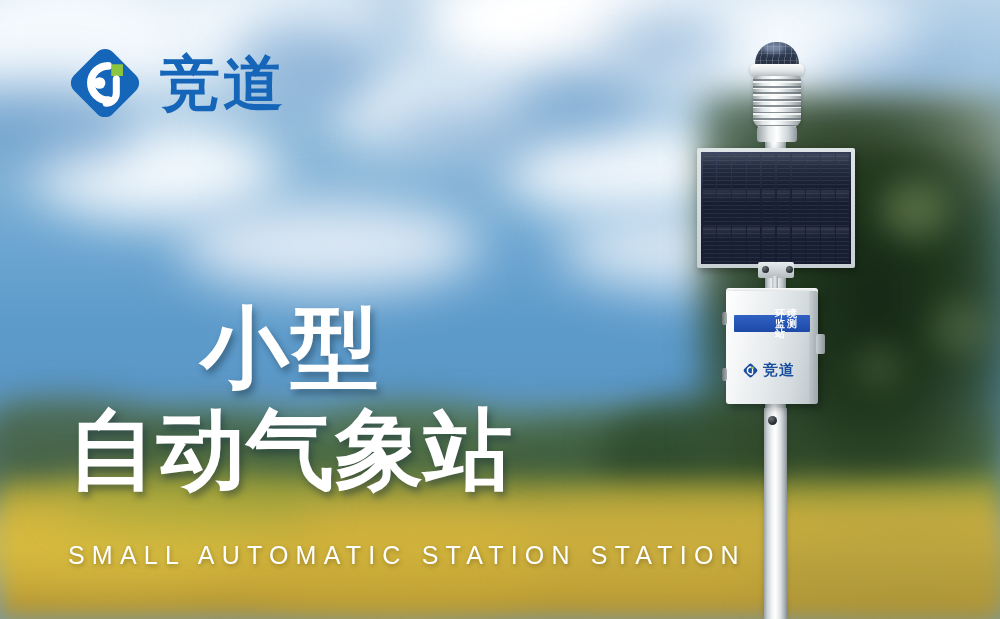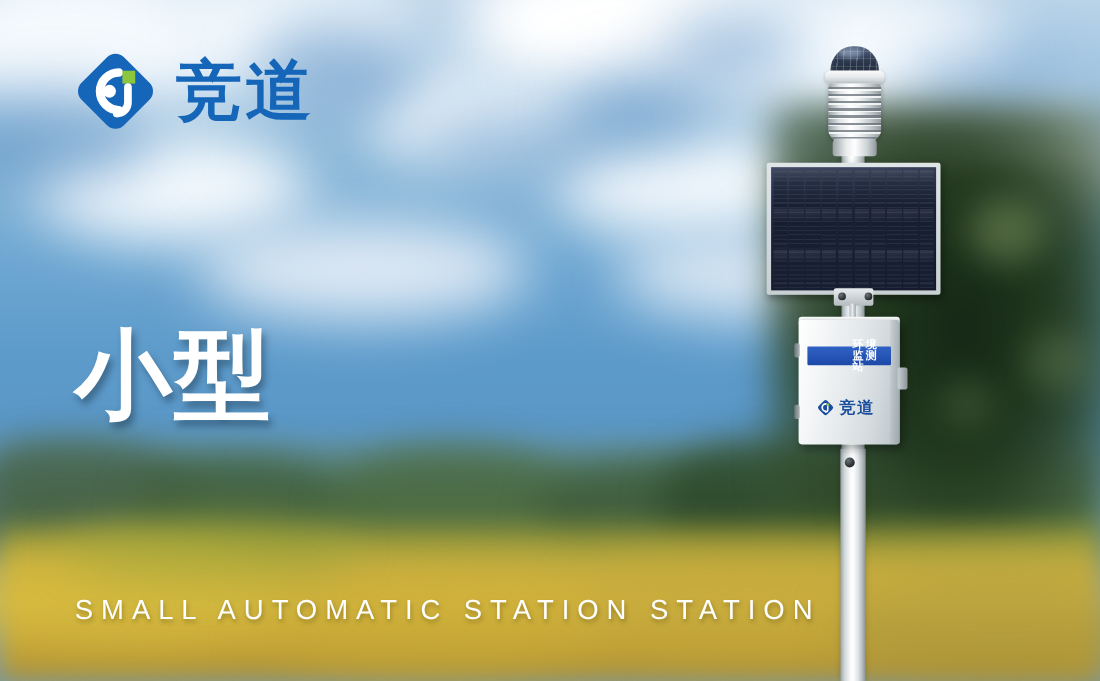--- a/index.html
+++ b/index.html
@@ -152,21 +152,21 @@
     line-height: 1;
     font-family: "DejaVu Sans", sans-serif;
   }
 
   
   .headline {
     position: absolute;
     left: 68px;
     top: 298px;
     color: #ffffff;
-    font-family: Liberation Mono, monospace;
+    font-family: Liberation Serif, serif;
     font-weight: bold;
     font-size: 88px;
     line-height: 1.16;
     letter-spacing: 2px;
     text-shadow: 3px 5px 7px rgba(20,40,55,0.42);
     text-align: center;
   }
   .headline .l2 { letter-spacing: 1px; }
 
   .subtitle {
@@ -570,17 +570,18 @@
       <path d="M54 28 A22 22 0 1 0 54 72" fill="none" stroke="#ffffff" stroke-width="10" stroke-linecap="round"></path>
       <circle cx="43" cy="50" r="7.5" fill="#ffffff"></circle>
       <rect x="58" y="26" width="15" height="15" fill="#8cc63f"></rect>
       <path d="M64.5 45 L64.5 63 A13 13 0 0 1 51.5 76" fill="none" stroke="#ffffff" stroke-width="9" stroke-linecap="round"></path>
     </svg>
     <div class="logo-text">竞道</div>
   </div>
 
   <div class="headline">
     <div class="l1">小型</div>
+    <div class="l2">自动气象站</div>
   </div>
 
   <div class="subtitle">SMALL AUTOMATIC STATION STATION</div>
 
 </div>
 
 </body></html>

